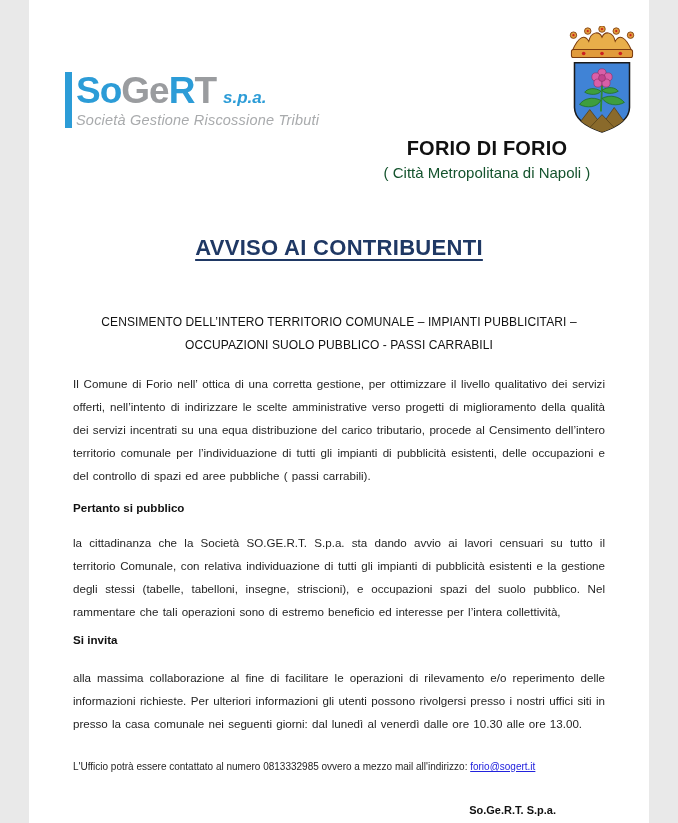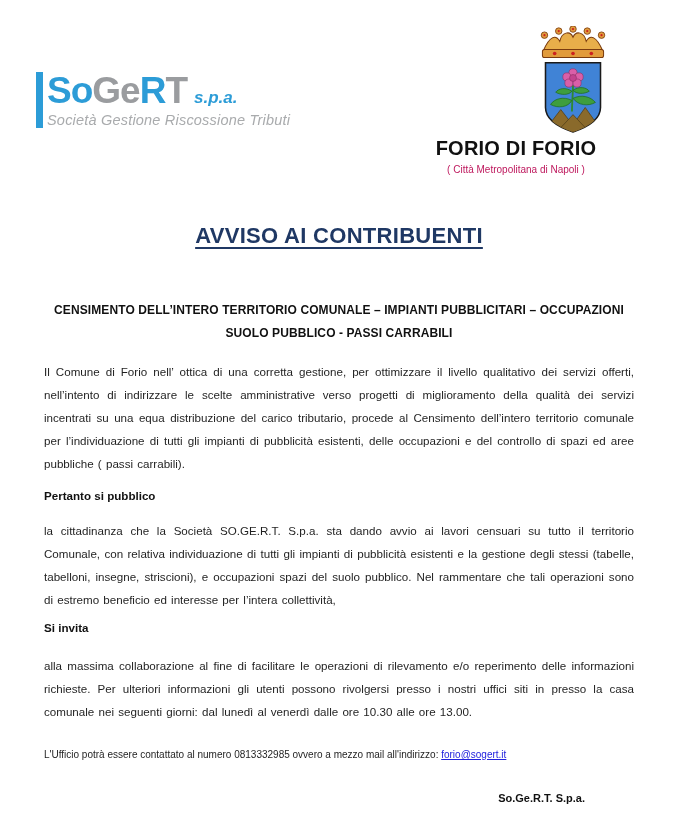--- a/index.html
+++ b/index.html
@@ -1,46 +1,46 @@
 <!DOCTYPE html>
 <html><head>
 <meta charset="utf-8">
 <style>
   html,body{margin:0;padding:0;background:#e9e9e9;}
   .page{
-    position:relative;width:678px;height:823px;margin:0 auto;
+    position:relative;width:620px;height:823px;margin:0 auto;
     background:#ffffff;overflow:hidden;
     font-family:"Liberation Sans","DejaVu Sans",sans-serif;
     color:#1f1f1f;
   }
   
   .logo{position:absolute;left:36px;top:72px;display:flex;}
   .logo-bar{width:7px;height:56px;background:#2C9CD7;margin-right:4px;}
   .logo-text{display:flex;flex-direction:column;}
   .logo-main{display:flex;align-items:baseline;line-height:1;}
   .logo-word{font-size:37px;font-weight:700;letter-spacing:-1px;}
   .lg-blue{color:#2C9CD7;}
   .lg-gray{color:#9A9C9F;}
   .logo-spa{font-size:17px;font-weight:700;font-style:italic;color:#2C9CD7;margin-left:7px;}
   .logo-tagline{font-size:14.5px;font-style:italic;color:#A9ABAD;margin-top:3px;letter-spacing:.2px;text-align:right;}
   
   .arms{position:absolute;left:527px;top:26px;width:92px;height:108px;}
   .comune{position:absolute;top:137px;right:12px;width:300px;text-align:center;}
   .comune-name{font-size:20px;font-weight:700;color:#111;letter-spacing:.2px;}
-  .comune-sub{font-size:10px;color:#be185d;margin-top:4px;}
+  .comune-sub{font-size:15px;color:#14532d;margin-top:4px;}
   
-  .doc{position:absolute;left:44px;right:44px;top:4px;}
+  .doc{position:absolute;left:44px;right:44px;top:16px;}
   .title{
     margin-top:218px;text-align:center;
     font-size:22px;font-weight:700;color:#1F3864;
     text-decoration:underline;text-underline-offset:4px;text-decoration-thickness:1.5px;
     letter-spacing:.3px;line-height:28px;
   }
   .heading{
-    margin-top:49px;text-align:center;font-weight:700;color:#111;
+    margin-top:49px;text-align:center;font-weight:400;color:#111;
     font-size:12px;line-height:23px;letter-spacing:.1px;
   }
   .para{
     font-size:11.6px;line-height:23px;text-align:justify;text-justify:inter-word;
     word-spacing:1px;
   }
   .p1{margin-top:15px;}
   .p2{margin-top:12px;}
   .p3{margin-top:15px;}
   .sub-bold{font-size:11.6px;line-height:23px;font-weight:700;color:#111;}

